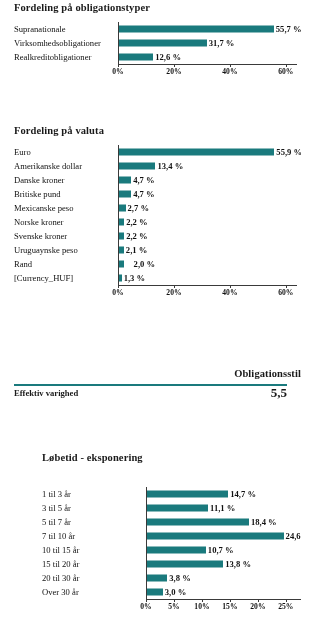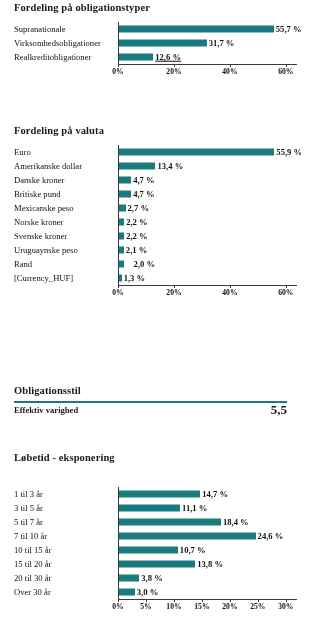--- a/index.html
+++ b/index.html
@@ -90,21 +90,21 @@
           <div class="row-label">Virksomhedsobligationer</div>
           <div class="plot">
             <div class="bar" style="width: 49.5312%; background: rgb(26, 122, 125);"></div>
             <div class="bar-value" style="left: calc(49.5312% + 2px);">31,7 %</div>
           </div>
         </div>
         <div class="row">
           <div class="row-label">Realkreditobligationer</div>
           <div class="plot">
             <div class="bar" style="width: 19.6875%; background: rgb(26, 122, 125);"></div>
-            <div class="bar-value" style="left: calc(19.6875% + 2px); text-decoration: underline;">12,6 %</div>
+            <div class="bar-value" style="left: calc(19.6875% + 2px);">12,6 %</div>
           </div>
         </div>
         <div class="axis-line" style="height: 42px; top: 0px;"></div>
       </div>
     <div class="axis" id="axis-0">
       <div class="axis-rule"></div>
     <div class="tick" style="left: 0%;"></div>
         <div class="tick-lbl" style="left: 0%;">0%</div>
         <div class="tick" style="left: 31.25%;"></div>
         <div class="tick-lbl" style="left: 31.25%;">20%</div>
@@ -199,30 +199,30 @@
         <div class="tick" style="left: 31.25%;"></div>
         <div class="tick-lbl" style="left: 31.25%;">20%</div>
         <div class="tick" style="left: 62.5%;"></div>
         <div class="tick-lbl" style="left: 62.5%;">40%</div>
         <div class="tick" style="left: 93.75%;"></div>
         <div class="tick-lbl" style="left: 93.75%;">60%</div>
       </div>
   </div>
 </div>
 
-<div class="section" style="top:385px;">
+<div class="section" style="top:368px;text-align:right;">
   <div class="sec-title">Obligationsstil</div>
   <div class="stat-rule"></div>
   <div class="stat-row">
     <span class="stat-name">Effektiv varighed</span>
     <span class="stat-val">5,5</span>
   </div>
 </div>
 
-<div class="section" style="top:452px;">
+<div class="section" style="top:452px;padding-left:28px;">
   <div class="sec-title">Løbetid - eksponering</div>
   <div class="chart" style="margin-top:24px;">
     <div class="rows" id="rows-3">
         <div class="row">
           <div class="row-label">1 til 3 år</div>
           <div class="plot">
             <div class="bar" style="width: 45.9375%; background: rgb(26, 122, 125);"></div>
             <div class="bar-value" style="left: calc(45.9375% + 2px);">14,7 %</div>
           </div>
         </div>

